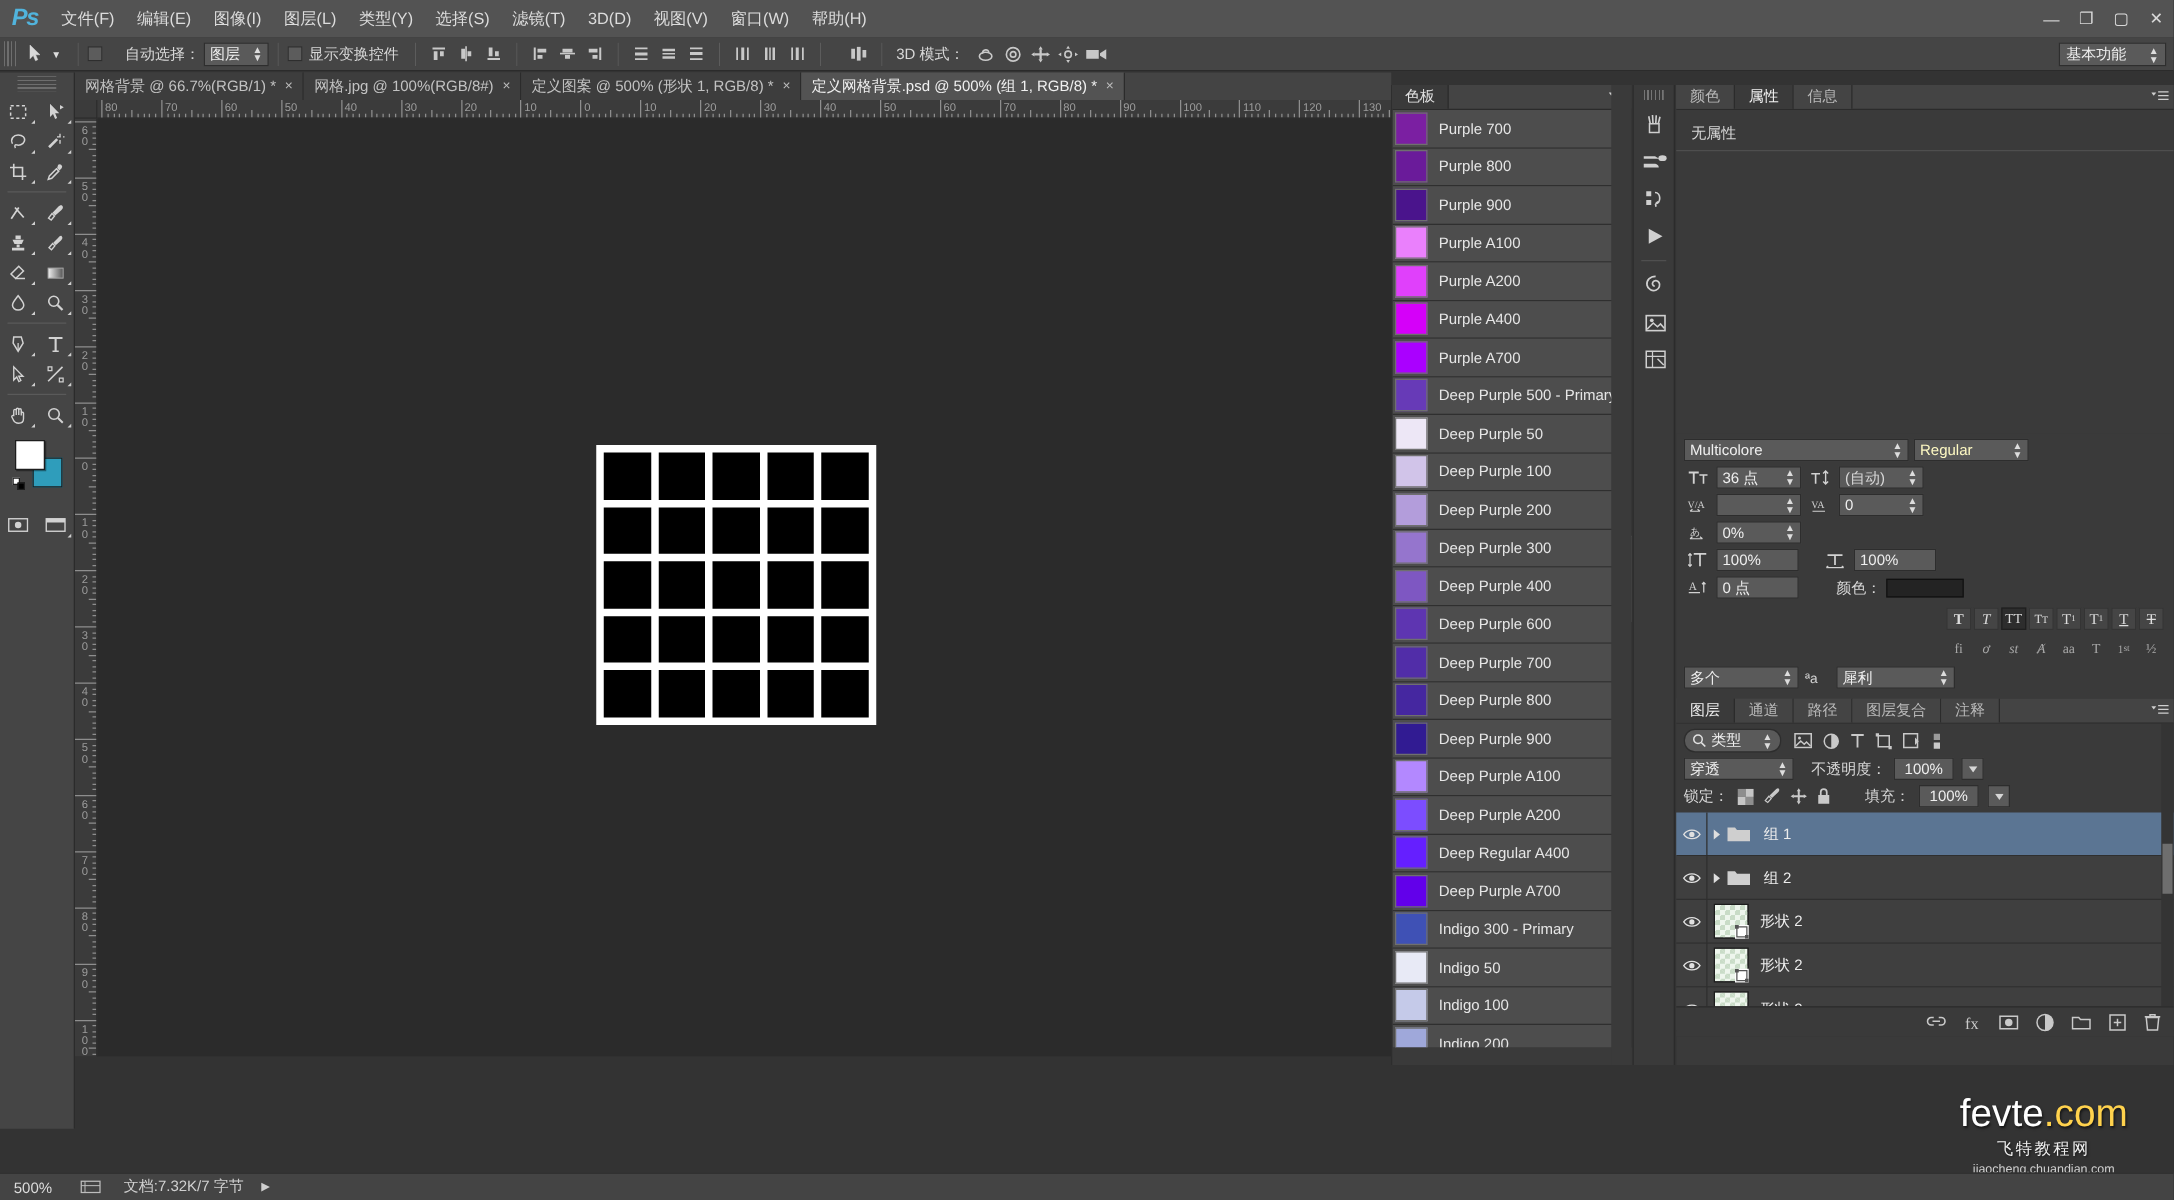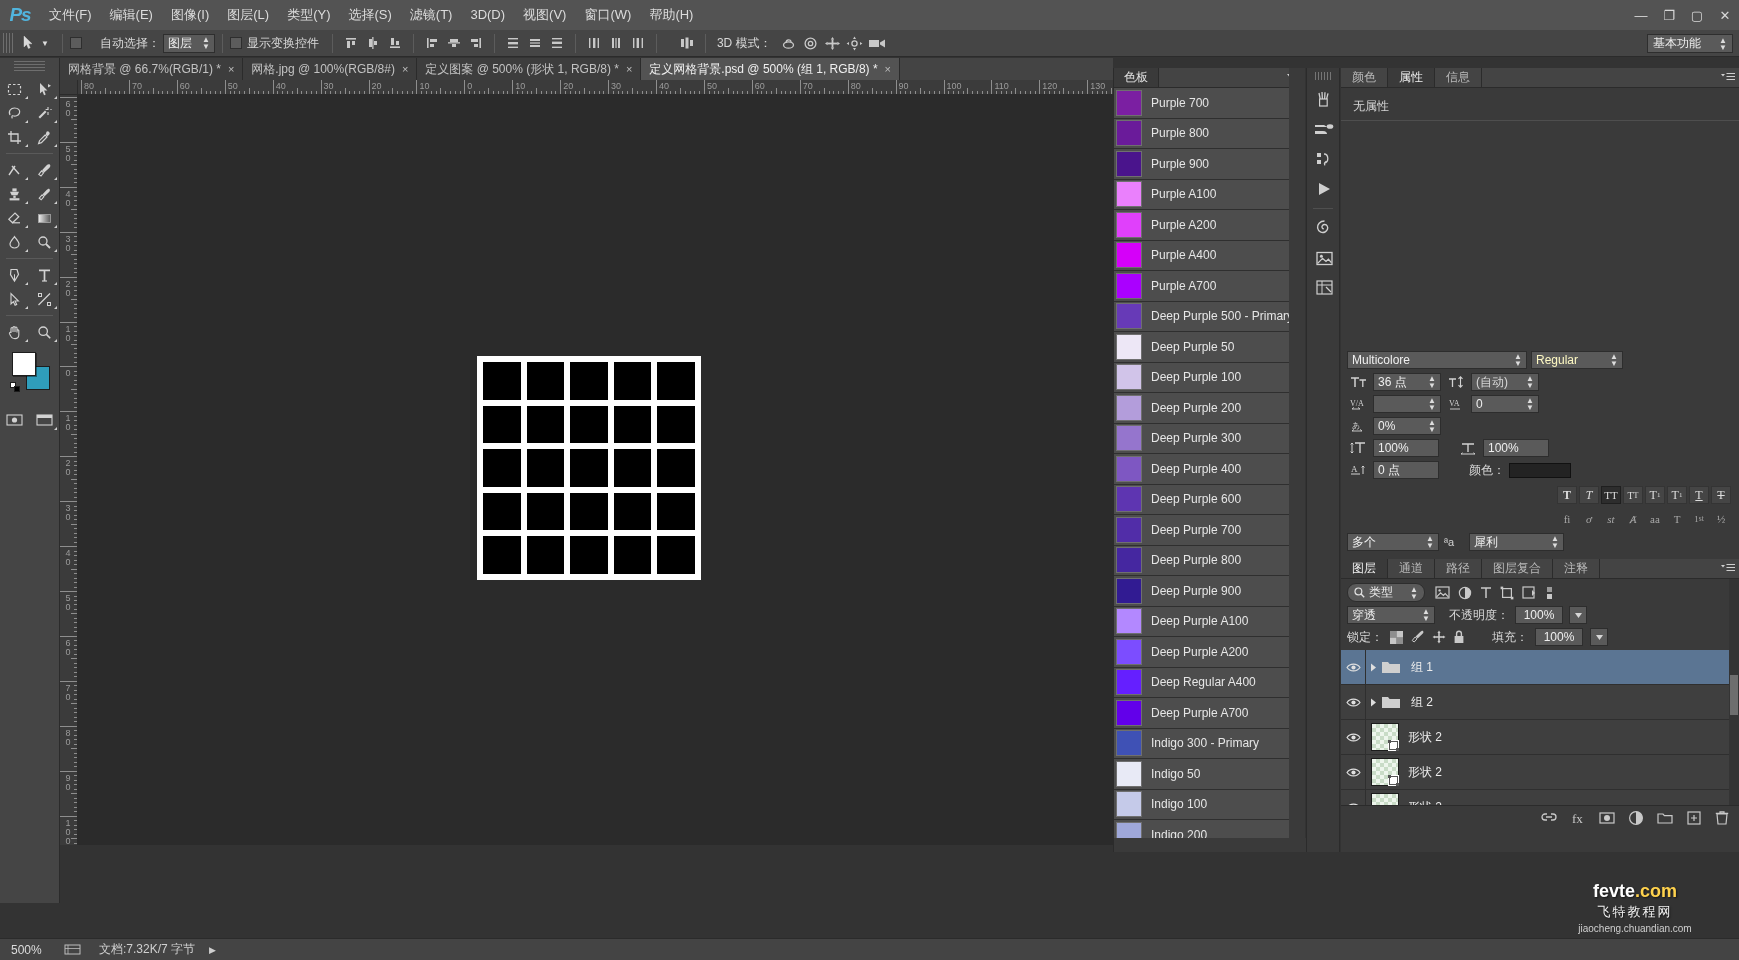--- a/index.html
+++ b/index.html
@@ -293,21 +293,21 @@
   }
   .docinfo { margin-left: 18px; }
   .st-arrow { margin-left: 14px; font-size: 9px; color: #cfcfcf; }
 
   
   .watermark {
     position: absolute; right: 4px; bottom: 24px; width: 200px; height: 58px;
     display: flex; flex-direction: column; align-items: center; justify-content: center;
     pointer-events: none;
   }
-  .wm-top { font-size: 18px; font-weight: bold; color: #ffffff; letter-spacing: 0px;
+  .wm-top { font-size: 31px; font-weight: normal; color: #ffffff; letter-spacing: 0px;
             text-shadow: 1px 1px 2px rgba(0,0,0,.6); }
   .wm-top .dot { color: #ffd24d; }
   .wm-sub { font-size: 13px; color: #f0f0f0; letter-spacing: 2px; margin-top: 1px;
             text-shadow: 1px 1px 2px rgba(0,0,0,.6); }
   .wm-url { font-size: 10px; color: #cfcfcf; margin-top: 2px; }
 
   .vsplit-right {
     position: absolute; left: 1289px; top: 68px; width: 16px; height: 784px; background: #3a3a3a;
   }
 </style>

